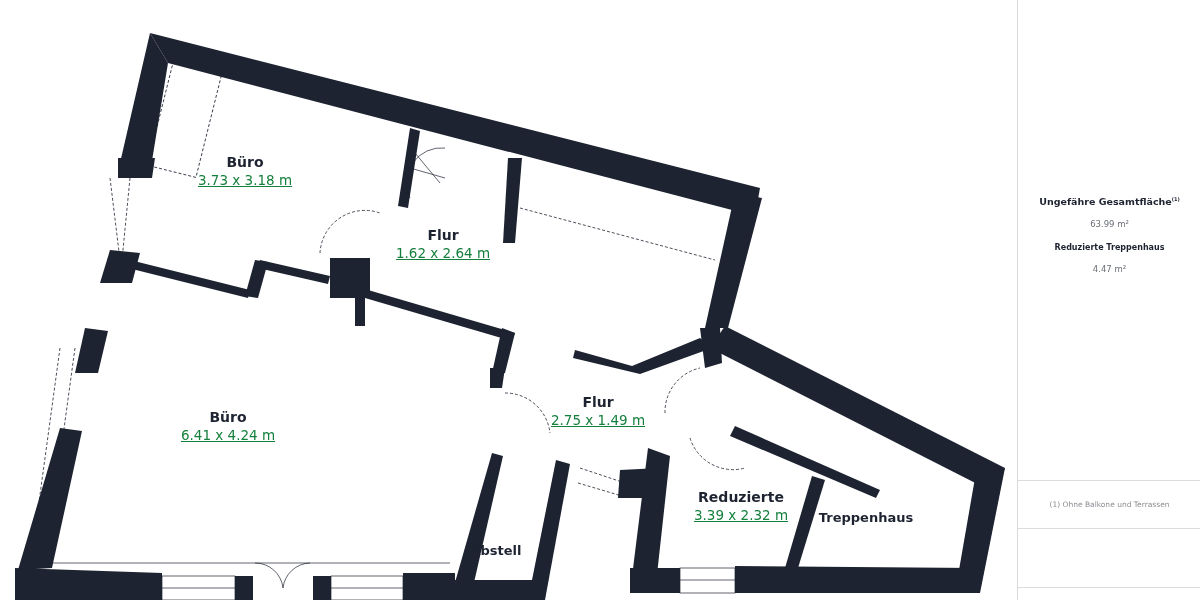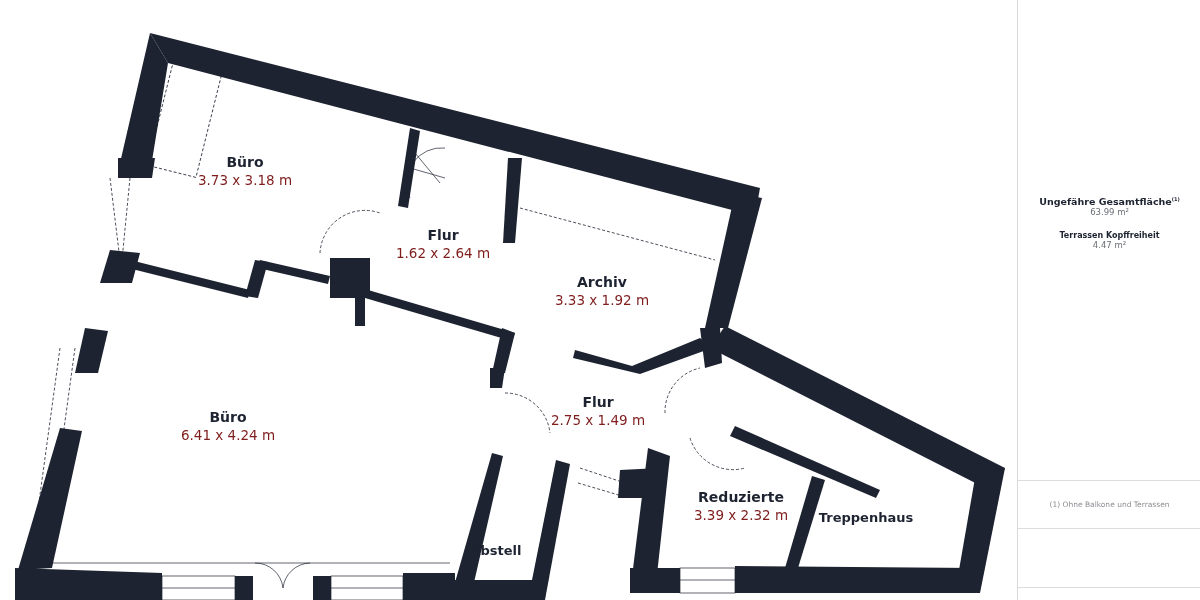--- a/index.html
+++ b/index.html
@@ -1,25 +1,25 @@
 <!DOCTYPE html>
 <html><head>
 <meta charset="utf-8">
 <style>
   html, body { margin:0; padding:0; background:#ffffff; }
   body { width:1200px; height:600px; position:relative; overflow:hidden; font-family:"DejaVu Sans", sans-serif; }
   #plan { position:absolute; left:0; top:0; width:1017px; height:600px;margin-top:28px; }
   #plan svg { position:absolute; left:0; top:0; }
   .room-label { position:absolute; text-align:center; transform:translateX(-50%); white-space:nowrap; }
   .room-name { font-size:14px; font-weight:bold; color:#1d2330; line-height:18px; }
-  .room-dim { font-size:13.5px; color:#7f1d1d; line-height:18px; }
+  .room-dim { font-size:13.5px; color:#15803d; line-height:18px;text-decoration:underline; }
   #panel { position:absolute; left:1017px; top:0; width:183px; height:600px; border-left:1px solid #d8d8d8; background:#fff; }
   .panel-block { position:absolute; left:0; width:183px; text-align:center; }
   .p-title { font-size:9.5px; font-weight:bold; color:#1d2330; }
-  .p-value { font-size:8.5px; color:#6b6f76; margin-top:0; }
+  .p-value { font-size:8.5px; color:#6b6f76; margin-top:12px; }
   .p-sub { font-size:8px; font-weight:bold; color:#1d2330; margin-top:14px; }
   .divider { position:absolute; left:0; width:183px; height:1px; background:#dcdcdc; }
   .note { position:absolute; left:0; width:183px; text-align:center; font-size:7.5px; color:#8a8d92; line-height:11px; }
 </style>
 </head>
 <body>
 
 <div id="plan">
   <svg width="1017" height="600" viewBox="0 0 1017 600">
     <g fill="#1d2330">
@@ -108,24 +108,20 @@
   </svg>
 
   <div class="room-label" style="left:245px; top:125px;">
     <div class="room-name">Büro</div>
     <div class="room-dim">3.73 x 3.18 m</div>
   </div>
   <div class="room-label" style="left:443px; top:198px;">
     <div class="room-name">Flur</div>
     <div class="room-dim">1.62 x 2.64 m</div>
   </div>
-  <div class="room-label" style="left:602px; top:245px;">
-    <div class="room-name">Archiv</div>
-    <div class="room-dim">3.33 x 1.92 m</div>
-  </div>
   <div class="room-label" style="left:228px; top:380px;">
     <div class="room-name">Büro</div>
     <div class="room-dim">6.41 x 4.24 m</div>
   </div>
   <div class="room-label" style="left:598px; top:365px;">
     <div class="room-name">Flur</div>
     <div class="room-dim">2.75 x 1.49 m</div>
   </div>
   <div class="room-label" style="left:741px; top:460px;">
     <div class="room-name">Reduzierte</div>
@@ -136,20 +132,20 @@
   </div>
   <div class="room-label" style="left:496px; top:514px;">
     <div class="room-name" style="font-size:13px;">Abstell</div>
   </div>
 </div>
 
 <div id="panel">
   <div class="panel-block" style="top:196px;">
     <div class="p-title"><span>Ungefähre Gesamtfläche</span><sup style="font-size:5px;">(1)</sup></div>
     <div class="p-value">63.99 m²</div>
-    <div class="p-sub">Terrassen Kopffreiheit</div>
+    <div class="p-sub">Reduzierte Treppenhaus</div>
     <div class="p-value">4.47 m²</div>
   </div>
   <div class="divider" style="top:480px;"></div>
   <div class="note" style="top:499px;">(1) Ohne Balkone und Terrassen</div>
   <div class="divider" style="top:528px;"></div>
   <div class="divider" style="top:587px;"></div>
 </div>
 
 </body></html>

